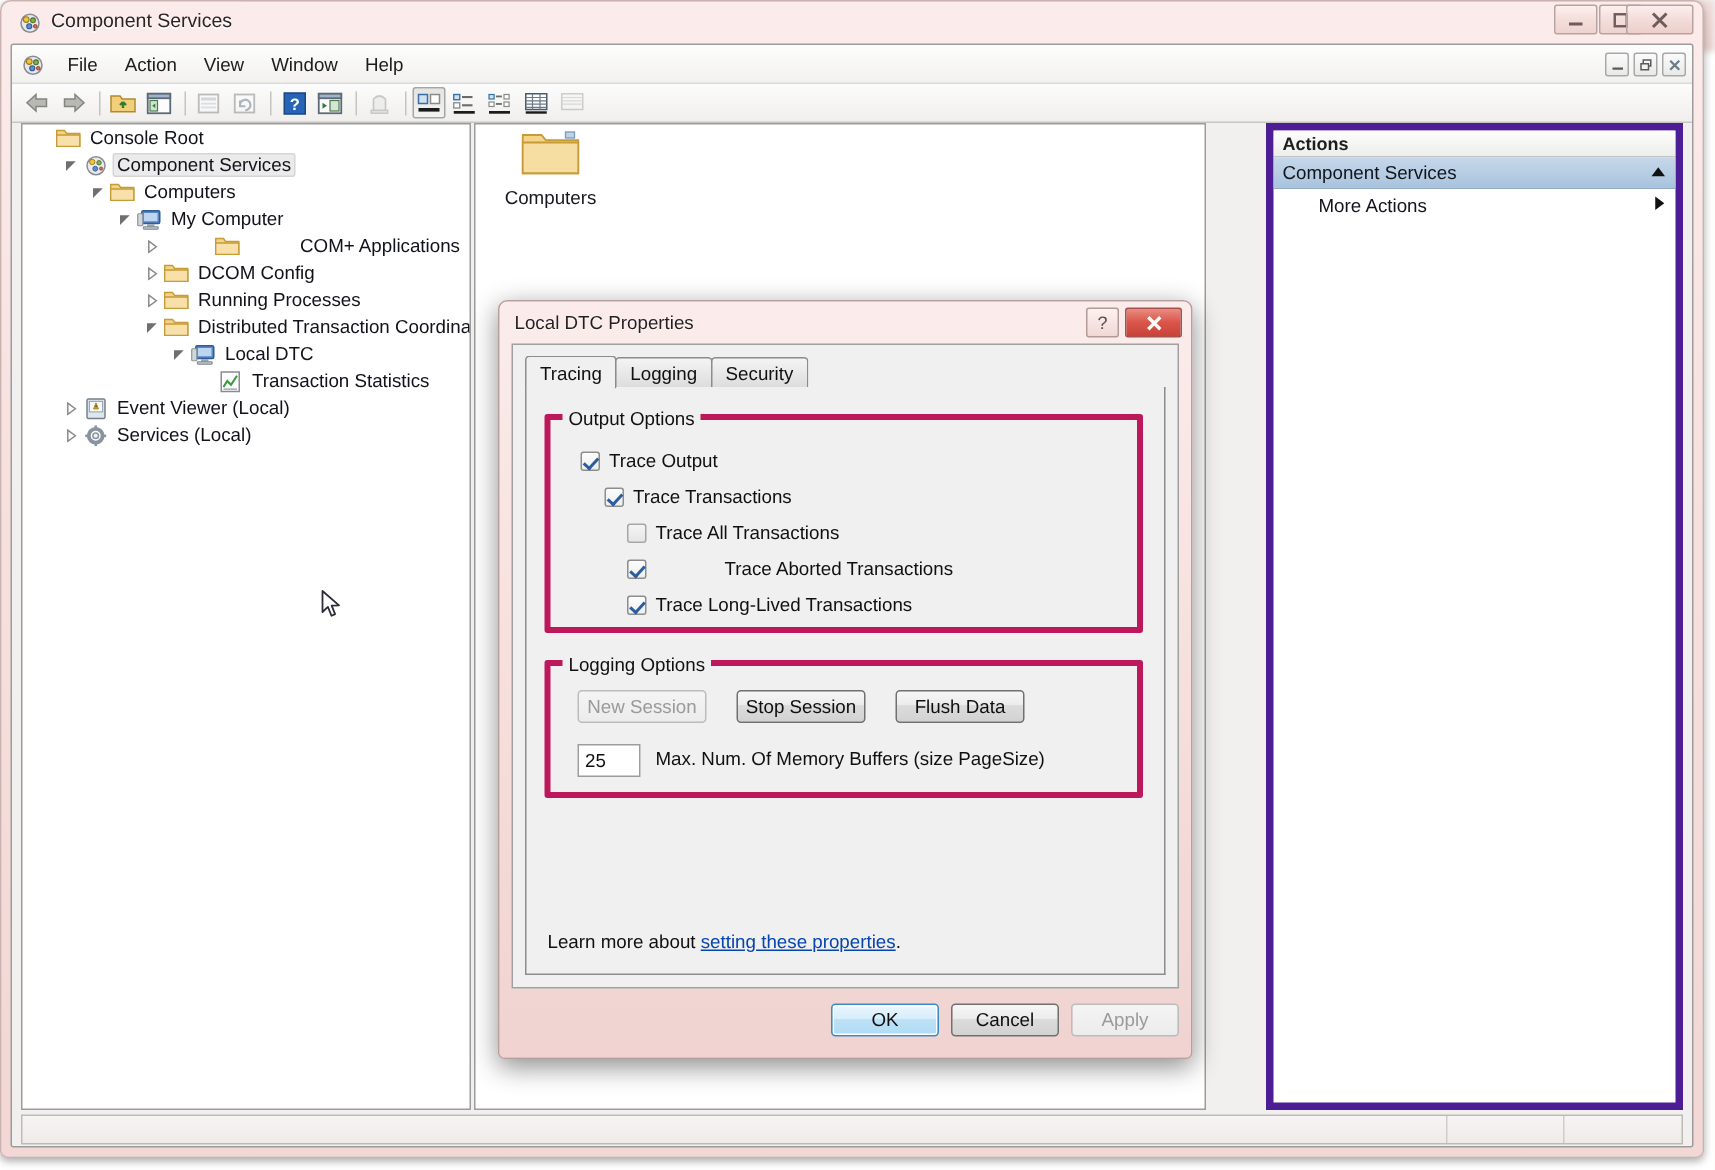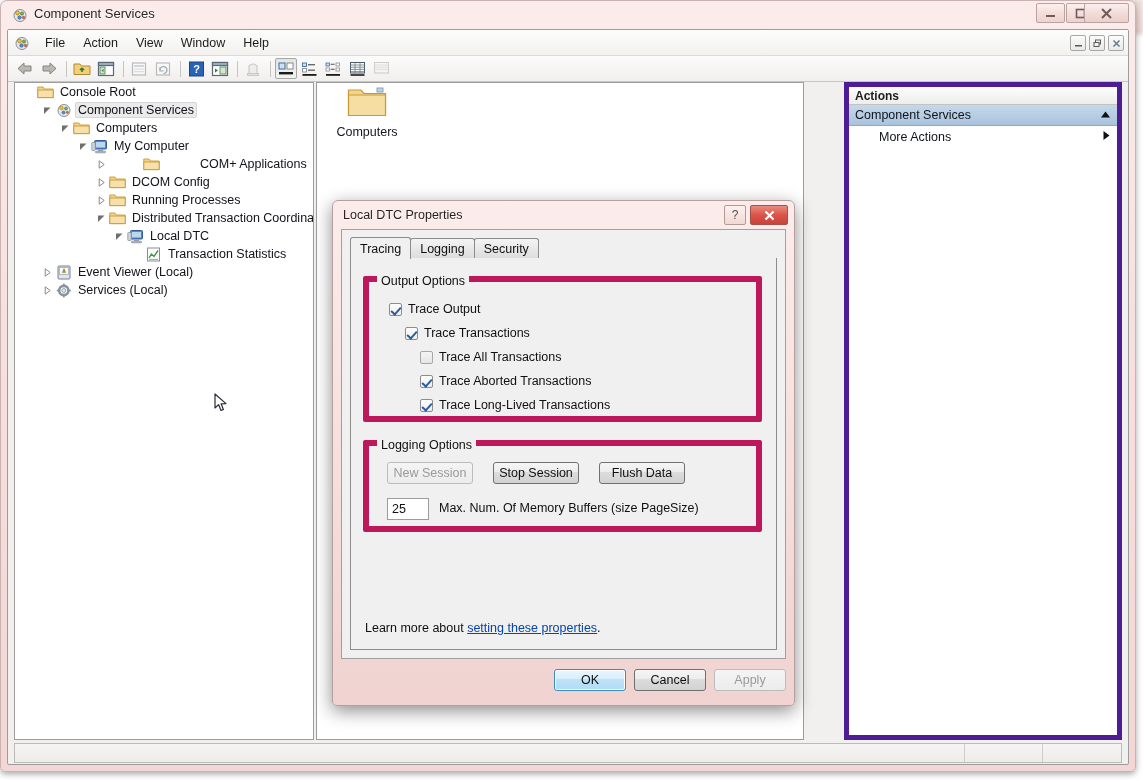--- a/index.html
+++ b/index.html
@@ -248,21 +248,21 @@
   }
 
   #tabpage {
     position: absolute; left: 8px; top: 28px; right: 8px; bottom: 8px;
     background: #f0f0f0; border: 1px solid #8c8c8c; border-top: none;
   }
 
   
   .groupbox {
     position: absolute;
-    border: 6px solid #be185d;
+    border: 4px solid #be185d;
     border-radius: 2px;
   }
   .gb-title {
     position: absolute; top: -8px; left: 8px;
     background: #f0f0f0; padding: 0 4px;
     font-size: 12.5px; color: #101010;
   }
   #gb-output { left: 12px; top: 18px; right: 14px; height: 146px; }
   #gb-logging { left: 12px; top: 182px; right: 14px; height: 92px; }
 
@@ -782,21 +782,21 @@
         <div class="cbrow" style="left:36px; top:44px;">
           <span class="cb checked"></span>
           <span>Trace Transactions</span>
         </div>
 
         <div class="cbrow" style="left:51px; top:68px;">
           <span class="cb dim"></span>
           <span>Trace All Transactions</span>
         </div>
 
-        <div class="cbrow" style="left:51px; top:92px;">
+        <div class="cbrow" style="left:51px; top:92px;gap:46px;">
           <span class="cb checked"></span>
           <span>Trace Aborted Transactions</span>
         </div>
 
         <div class="cbrow" style="left:51px; top:116px;">
           <span class="cb checked"></span>
           <span>Trace Long-Lived Transactions</span>
         </div>
       </div>
 

